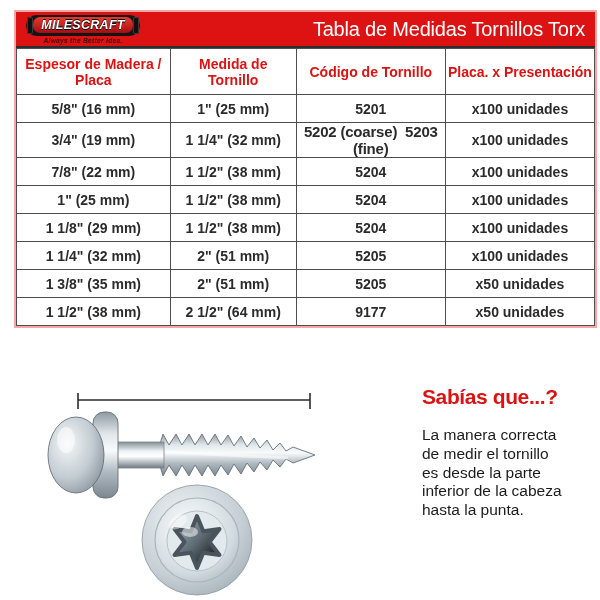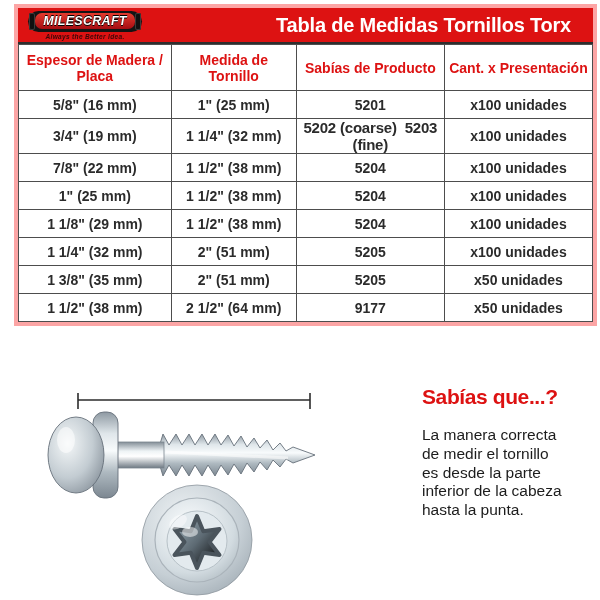--- a/index.html
+++ b/index.html
@@ -1,36 +1,36 @@
 <!DOCTYPE html>
 <html style="--brand-red: #dd1212;"><head>
 <meta charset="utf-8">
 <style>
   html,body{margin:0;padding:0;background:#ffffff;}
   .page{position:relative;width:600px;height:600px;background:#fff;overflow:hidden;
         font-family:"Liberation Sans",sans-serif;}
 
   
-  .table-panel{position:absolute;left:14px;top:4px;width:583px;box-sizing:border-box;
-               border:4px solid #fca5a5;background:#fff;}
+  .table-panel{position:absolute;left:14px;top:10px;width:583px;box-sizing:border-box;
+               border:2px solid #fca5a5;background:#fff;}
   .redbar{height:34px;background:var(--brand-red,#dd1212);border-bottom:2px solid #2e2e2e;
           display:flex;align-items:center;position:relative;}
   .logo{margin-left:8px;width:118px;display:flex;flex-direction:column;align-items:center;}
   .logo-pill{position:relative;background:#141414;border-radius:11px;height:21px;width:114px;
              display:flex;align-items:center;justify-content:center;}
   .logo-pill::before{content:"";position:absolute;left:7px;right:7px;top:2.5px;bottom:2.5px;
              background:linear-gradient(#e43b2e,#a50d12);border-radius:7px;}
   .logo-cap{position:absolute;width:6px;height:17px;background:#101010;border-radius:2px;top:2px;
             box-shadow:0 0 0 1px #3a3a3a inset;}
   .logo-cap.l{left:1px;} .logo-cap.r{right:1px;}
   .logo-text{position:relative;color:#fff;font-style:italic;font-weight:bold;font-size:12.5px;
              letter-spacing:.3px;text-shadow:0 1px 0 #000, 0 -1px 0 #000;}
   .logo-tagline{font-size:6.6px;font-weight:bold;font-style:italic;color:#3c0707;
                 letter-spacing:.3px;margin-top:1px;white-space:nowrap;}
-  .title{margin-left:auto;padding-right:22px;color:#ffffff;font-weight:bold;font-size:20px;
+  .title{margin-left:auto;padding-right:10px;color:#ffffff;font-weight:normal;font-size:20px;
          letter-spacing:-.2px;white-space:nowrap;}
 
   table{width:100%;border-collapse:collapse;table-layout:fixed;}
   th,td{border:1px solid #4d4d4d;text-align:center;vertical-align:middle;padding:0 2px;overflow:hidden;margin-top:17px;}
   th{height:45px;color:var(--brand-red,#dd1212);font-size:14px;font-weight:bold;}
   td{height:27px;font-size:14px;font-weight:bold;color:#2b2b2b;}
   td.tight{font-size:15px;letter-spacing:-.2px;white-space:pre-wrap;}
 
   
   .dim-label{position:absolute;left:80px;top:374px;width:230px;text-align:center;
@@ -64,22 +64,22 @@
       <colgroup>
         <col style="width:26.6%">
           <col style="width:21.8%">
           <col style="width:25.8%">
           <col style="width:25.8%">
       </colgroup>
       <thead>
         <tr>
           <th>Espesor de Madera / Placa</th>
           <th>Medida de Tornillo</th>
-          <th>Sabías de Producto</th>
-          <th>Cant. x Presentación</th>
+          <th>Código de Tornillo</th>
+          <th>Placa. x Presentación</th>
         </tr>
       </thead>
       <tbody>
         <tr>
           <td>5/8" (16 mm)</td>
           <td>1" (25 mm)</td>
           <td>5201</td>
           <td>x100 unidades</td>
         </tr>
         <tr>

